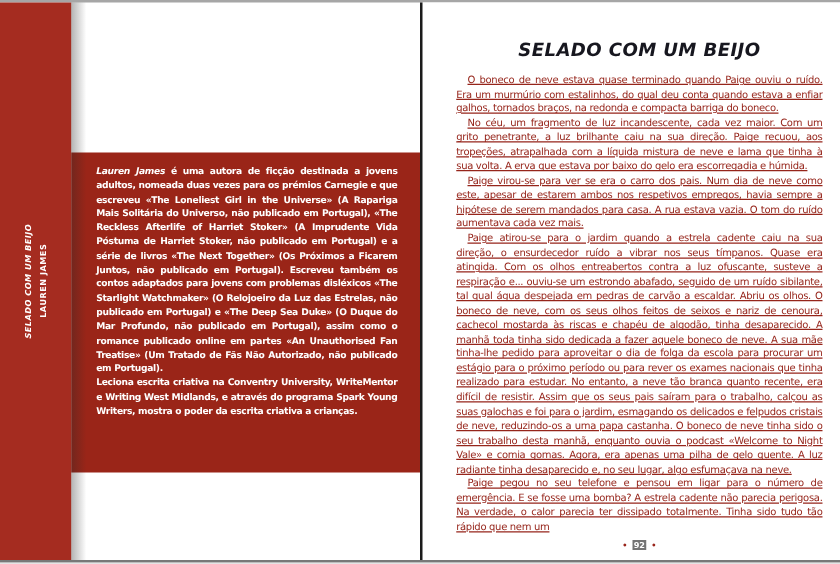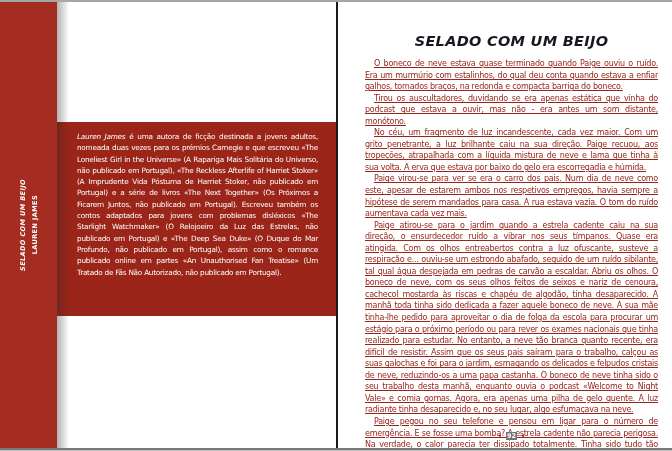--- a/index.html
+++ b/index.html
@@ -30,27 +30,27 @@
     white-space:nowrap;
   }
   .spine-title{font-style:italic;}
   .gutter-shadow{
     position:absolute;left:57px;top:2px;bottom:3px;width:12px;
     background:linear-gradient(to right, rgba(40,40,40,0.35), rgba(255,255,255,0));
     pointer-events:none;
     z-index:5;
   }
   .bio-panel{
-    position:absolute;left:57px;top:122px;width:279px;height:194px;
+    position:absolute;left:57px;top:122px;width:279px;height:256px;
     background:#9a2518;
     box-sizing:border-box;
     padding:9px 18px 6px 20px;
     color:#ffffff;
     font-size:7.3px;
-    font-weight:normal;
+    font-weight:bold;
     line-height:11.3px;
     letter-spacing:-0.25px;
     text-align:justify;
     z-index:2;
   }
   .bio-panel p{margin:0;}
   .bio-author{font-style:italic;}
 
   
   .gutter-line{
@@ -104,30 +104,30 @@
 
   <div class="frame-top"></div>
 
   <div class="spine">
     <span class="spine-label spine-title">SELADO COM UM BEIJO</span>
     <span class="spine-label">LAUREN JAMES</span>
   </div>
 
   <div class="bio-panel">
     <p><span class="bio-author">Lauren James</span><span> é uma autora de ficção destinada a jovens adultos, nomeada duas vezes para os prémios Carnegie e que escreveu «The Loneliest Girl in the Universe» (A Rapariga Mais Solitária do Universo, não publicado em Portugal), «The Reckless Afterlife of Harriet Stoker» (A Imprudente Vida Póstuma de Harriet Stoker, não publicado em Portugal) e a série de livros «The Next Together» (Os Próximos a Ficarem Juntos, não publicado em Portugal). Escreveu também os contos adaptados para jovens com problemas disléxicos «The Starlight Watchmaker» (O Relojoeiro da Luz das Estrelas, não publicado em Portugal) e «The Deep Sea Duke» (O Duque do Mar Profundo, não publicado em Portugal), assim como o romance publicado online em partes «An Unauthorised Fan Treatise» (Um Tratado de Fãs Não Autorizado, não publicado em Portugal).</span></p>
+    <p>Leciona escrita criativa na Conventry University, WriteMentor e Writing West Midlands, e através do programa Spark Young Writers, mostra o poder da escrita criativa a crianças.</p>
   </div>
 
   <div class="gutter-shadow"></div>
   <div class="gutter-line"></div>
 
   <div class="story-page">
     <h1 class="chapter-title">SELADO COM UM BEIJO</h1>
     <div class="story-body">
       <p>O boneco de neve estava quase terminado quando Paige ouviu o ruído. Era um murmúrio com estalinhos, do qual deu conta quando estava a enfiar galhos, tornados braços, na redonda e compacta barriga do boneco.</p>
-      <p>Tirou os auscultadores, duvidando se era apenas estática que vinha do podcast que estava a ouvir, mas não - era antes um som distante, monótono.</p>
       <p>No céu, um fragmento de luz incandescente, cada vez maior. Com um grito penetrante, a luz brilhante caiu na sua direção. Paige recuou, aos tropeções, atrapalhada com a líquida mistura de neve e lama que tinha à sua volta. A erva que estava por baixo do gelo era escorregadia e húmida.</p>
       <p>Paige virou-se para ver se era o carro dos pais. Num dia de neve como este, apesar de estarem ambos nos respetivos empregos, havia sempre a hipótese de serem mandados para casa. A rua estava vazia. O tom do ruído aumentava cada vez mais.</p>
       <p>Paige atirou-se para o jardim quando a estrela cadente caiu na sua direção, o ensurdecedor ruído a vibrar nos seus tímpanos. Quase era atingida. Com os olhos entreabertos contra a luz ofuscante, susteve a respiração e... ouviu-se um estrondo abafado, seguido de um ruído sibilante, tal qual água despejada em pedras de carvão a escaldar. Abriu os olhos. O boneco de neve, com os seus olhos feitos de seixos e nariz de cenoura, cachecol mostarda às riscas e chapéu de algodão, tinha desaparecido. A manhã toda tinha sido dedicada a fazer aquele boneco de neve. A sua mãe tinha-lhe pedido para aproveitar o dia de folga da escola para procurar um estágio para o próximo período ou para rever os exames nacionais que tinha realizado para estudar. No entanto, a neve tão branca quanto recente, era difícil de resistir. Assim que os seus pais saíram para o trabalho, calçou as suas galochas e foi para o jardim, esmagando os delicados e felpudos cristais de neve, reduzindo-os a uma papa castanha. O boneco de neve tinha sido o seu trabalho desta manhã, enquanto ouvia o podcast «Welcome to Night Vale» e comia gomas. Agora, era apenas uma pilha de gelo quente. A luz radiante tinha desaparecido e, no seu lugar, algo esfumaçava na neve.</p>
       <p>Paige pegou no seu telefone e pensou em ligar para o número de emergência. E se fosse uma bomba? A estrela cadente não parecia perigosa. Na verdade, o calor parecia ter dissipado totalmente. Tinha sido tudo tão rápido que nem um</p>
     </div>
     <div class="page-footer">
       <span class="footer-bullet">•</span><span class="page-number">92</span><span class="footer-bullet">•</span>
     </div>
   </div>
 

